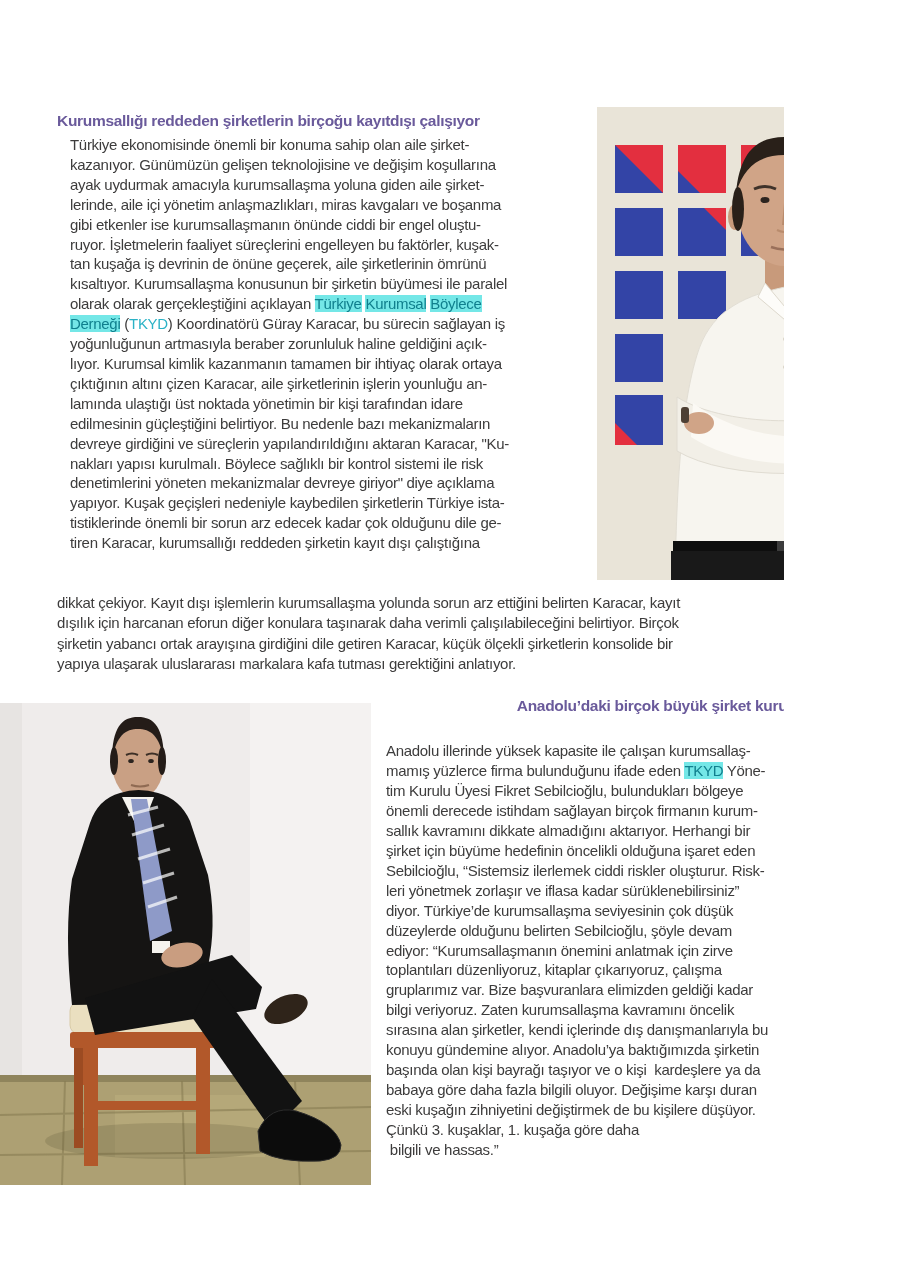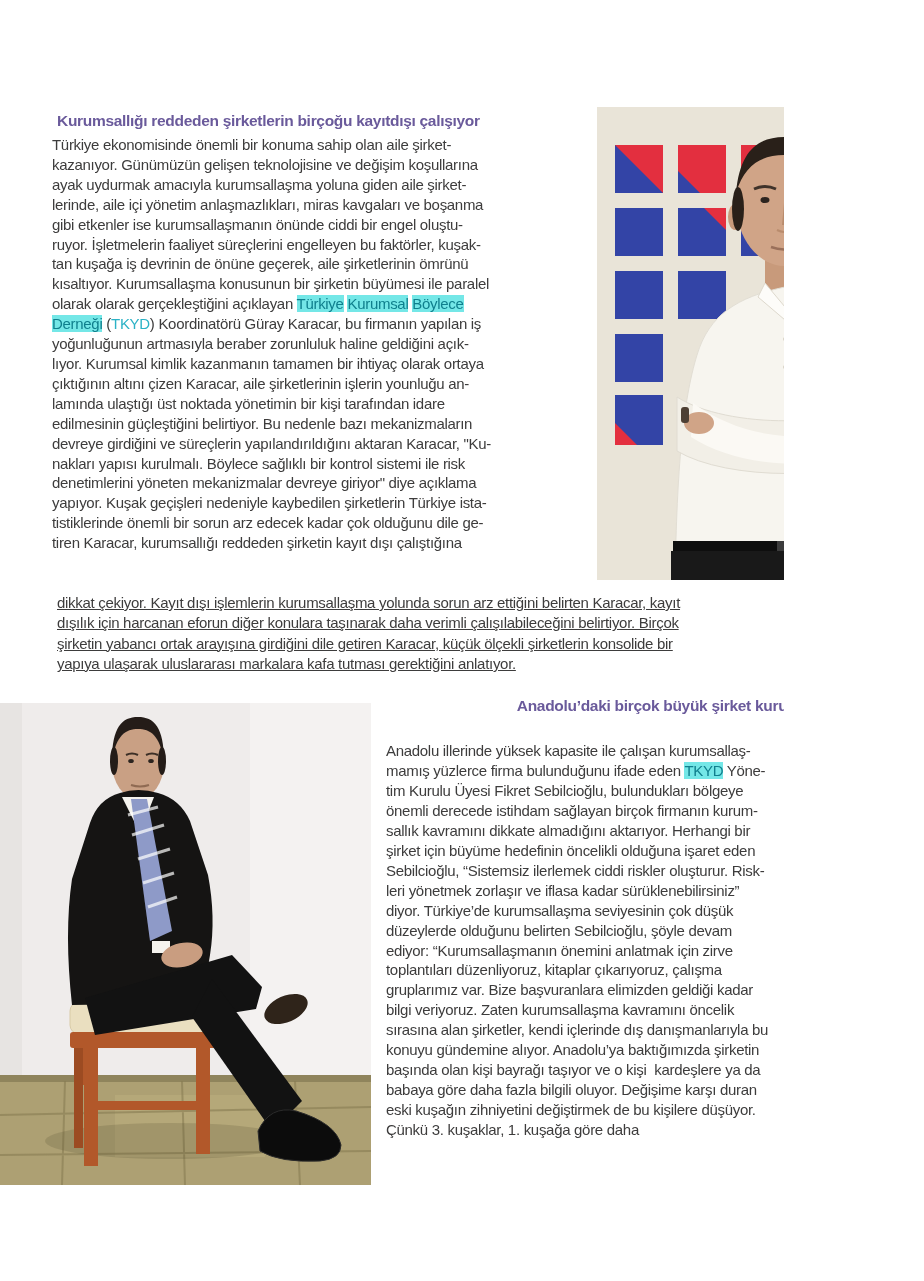--- a/index.html
+++ b/index.html
@@ -8,49 +8,49 @@
     font-family:"Liberation Sans", sans-serif;overflow:hidden;
   }
   .abs{position:absolute;}
   .h{
     font-weight:bold;color:var(--heading);font-size:15.5px;
     line-height:21px;letter-spacing:-0.3px;
   }
   .h .ln{white-space:pre;line-height:21.5px;}
   .bodytxt{color:var(--body);font-size:15px;letter-spacing:-0.3px;}
   .col .ln{white-space:pre;line-height:19.9px;}
-  .wide .ln{white-space:pre;line-height:20.3px;text-decoration:underline;}
+  .wide .ln{white-space:pre;line-height:20.3px;}
   .body2 .ln{white-space:pre;line-height:19.95px;}
   .hl{background:var(--hlbg);color:var(--hltext);}
   .teal{color:var(--teal);}
   .pagenum{
     background:var(--pagenumbg);color:#fff;font-size:15px;
     width:23px;height:53px;box-sizing:border-box;padding:1px 0 0 14px;
     font-family:"DejaVu Sans", sans-serif;
   }
   svg{display:block;}
 </style>
 </head>
 <body>
 
 <div class="page">
 
   <div class="abs h" style="left:57px;top:110px;width:560px;">Kurumsallığı reddeden şirketlerin birçoğu kayıtdışı çalışıyor</div>
 
-  <div class="abs bodytxt col" style="left:52px;top:135px;width:540px;">
+  <div class="abs bodytxt col" style="left:70px;top:135px;width:540px;">
       <div class="ln"><span>Türkiye ekonomisinde önemli bir konuma sahip olan aile şirket-</span></div>
       <div class="ln"><span>kazanıyor. Günümüzün gelişen teknolojisine ve değişim koşullarına</span></div>
       <div class="ln"><span>ayak uydurmak amacıyla kurumsallaşma yoluna giden aile şirket-</span></div>
       <div class="ln"><span>lerinde, aile içi yönetim anlaşmazlıkları, miras kavgaları ve boşanma</span></div>
       <div class="ln"><span>gibi etkenler ise kurumsallaşmanın önünde ciddi bir engel oluştu-</span></div>
       <div class="ln"><span>ruyor. İşletmelerin faaliyet süreçlerini engelleyen bu faktörler, kuşak-</span></div>
       <div class="ln"><span>tan kuşağa iş devrinin de önüne geçerek, aile şirketlerinin ömrünü</span></div>
       <div class="ln"><span>kısaltıyor. Kurumsallaşma konusunun bir şirketin büyümesi ile paralel</span></div>
       <div class="ln"><span>olarak olarak gerçekleştiğini açıklayan </span><span class="hl">Türkiye</span><span> </span><span class="hl">Kurumsal</span><span> </span><span class="hl">Böylece</span></div>
-      <div class="ln"><span class="hl">Derneği</span><span> (</span><span class="teal">TKYD</span><span>) Koordinatörü Güray Karacar, bu firmanın yapılan iş</span></div>
+      <div class="ln"><span class="hl">Derneği</span><span> (</span><span class="teal">TKYD</span><span>) Koordinatörü Güray Karacar, bu sürecin sağlayan iş</span></div>
       <div class="ln"><span>yoğunluğunun artmasıyla beraber zorunluluk haline geldiğini açık-</span></div>
       <div class="ln"><span>lıyor. Kurumsal kimlik kazanmanın tamamen bir ihtiyaç olarak ortaya</span></div>
       <div class="ln"><span>çıktığının altını çizen Karacar, aile şirketlerinin işlerin younluğu an-</span></div>
       <div class="ln"><span>lamında ulaştığı üst noktada yönetimin bir kişi tarafından idare</span></div>
       <div class="ln"><span>edilmesinin güçleştiğini belirtiyor. Bu nedenle bazı mekanizmaların</span></div>
       <div class="ln"><span>devreye girdiğini ve süreçlerin yapılandırıldığını aktaran Karacar, "Ku-</span></div>
       <div class="ln"><span>nakları yapısı kurulmalı. Böylece sağlıklı bir kontrol sistemi ile risk</span></div>
       <div class="ln"><span>denetimlerini yöneten mekanizmalar devreye giriyor" diye açıklama</span></div>
       <div class="ln"><span>yapıyor. Kuşak geçişleri nedeniyle kaybedilen şirketlerin Türkiye ista-</span></div>
       <div class="ln"><span>tistiklerinde önemli bir sorun arz edecek kadar çok olduğunu dile ge-</span></div>
@@ -182,19 +182,20 @@
       <div class="ln"><span>ediyor: “Kurumsallaşmanın önemini anlatmak için zirve</span></div>
       <div class="ln"><span>toplantıları düzenliyoruz, kitaplar çıkarıyoruz, çalışma</span></div>
       <div class="ln"><span>gruplarımız var. Bize başvuranlara elimizden geldiği kadar</span></div>
       <div class="ln"><span>bilgi veriyoruz. Zaten kurumsallaşma kavramını öncelik</span></div>
       <div class="ln"><span>sırasına alan şirketler, kendi içlerinde dış danışmanlarıyla bu</span></div>
       <div class="ln"><span>konuyu gündemine alıyor. Anadolu’ya baktığımızda şirketin</span></div>
       <div class="ln"><span>başında olan kişi bayrağı taşıyor ve o kişi  kardeşlere ya da</span></div>
       <div class="ln"><span>babaya göre daha fazla bilgili oluyor. Değişime karşı duran</span></div>
       <div class="ln"><span>eski kuşağın zihniyetini değiştirmek de bu kişilere düşüyor.</span></div>
       <div class="ln"><span>Çünkü 3. kuşaklar, 1. kuşağa göre daha</span></div>
+      <div class="ln"><span> bilgili ve hassas.”</span></div>
     </div>
 
   <div class="abs pagenum" style="left:822px;top:1218px;">
     <span>35</span>
   </div>
 
 </div>
 
 </body></html>

